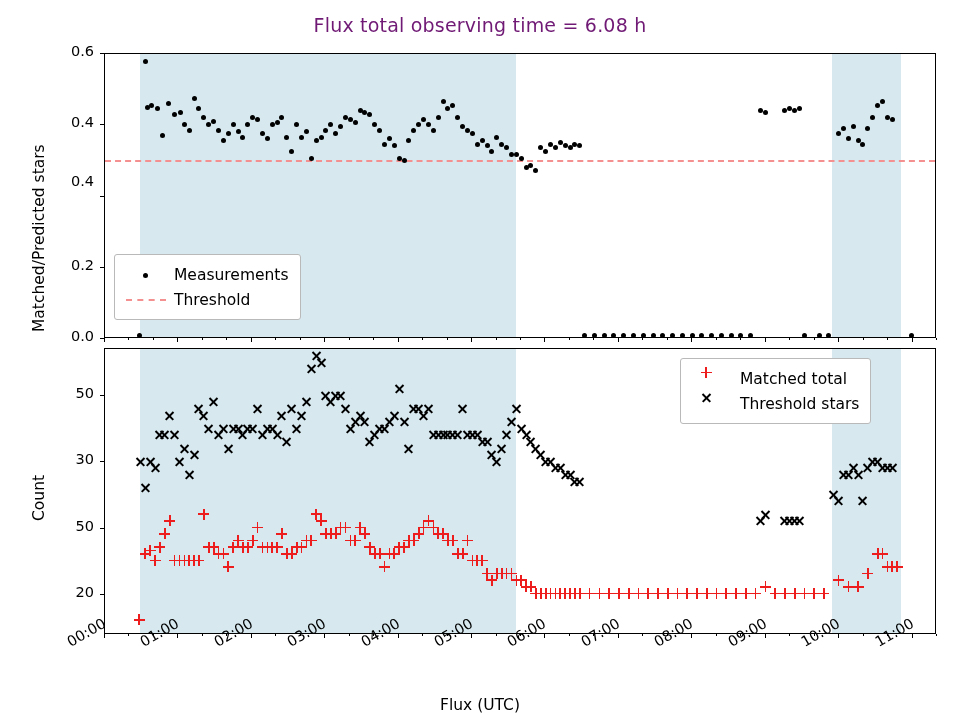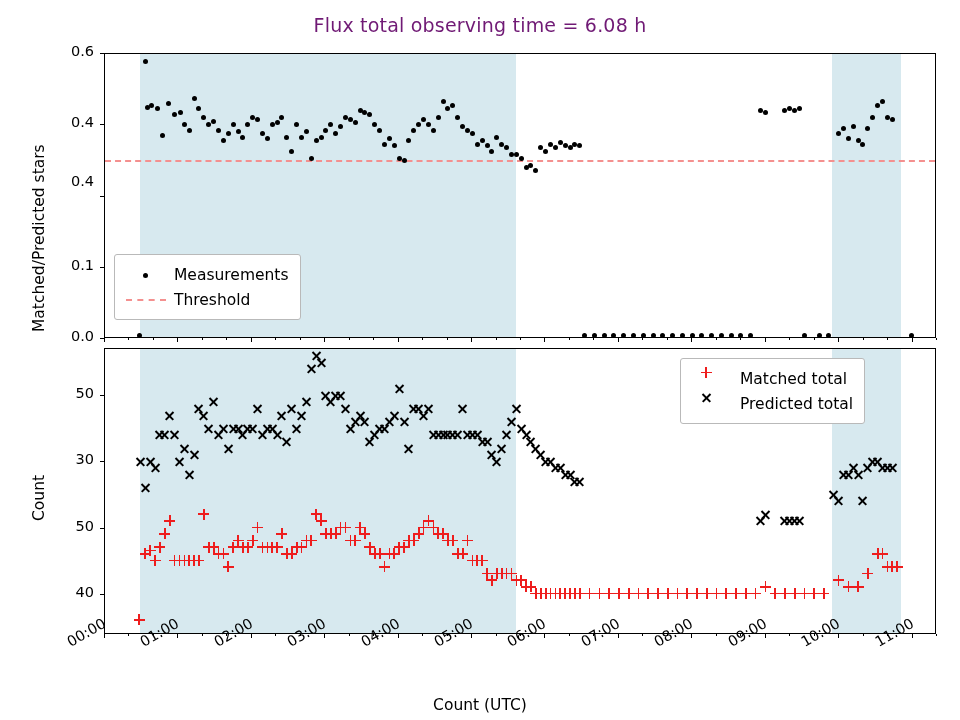--- a/index.html
+++ b/index.html
@@ -526,38 +526,38 @@
       <div class="tick xm" style="left: 813.647px; top: 634px;"></div>
       <div class="tick xm" style="left: 862.588px; top: 338px;"></div>
       <div class="tick xm" style="left: 862.588px; top: 634px;"></div>
       <div class="tick xm" style="left: 887.059px; top: 338px;"></div>
       <div class="tick xm" style="left: 887.059px; top: 634px;"></div>
       <div class="tick xm" style="left: 936px; top: 338px;"></div>
       <div class="tick xm" style="left: 936px; top: 634px;"></div>
       <div class="tick y" style="left: 100px; top: 338px;"></div>
       <div class="ylab" style="left: 46px; top: 328px; width: 48px;">0.0</div>
       <div class="tick y" style="left: 100px; top: 266.75px;"></div>
-      <div class="ylab" style="left: 46px; top: 256.75px; width: 48px;">0.1</div>
+      <div class="ylab" style="left: 46px; top: 256.75px; width: 48px;">0.2</div>
       <div class="tick y" style="left: 100px; top: 195.5px;"></div>
       <div class="ylab" style="left: 46px; top: 173px; width: 48px;">0.4</div>
       <div class="tick y" style="left: 100px; top: 124.25px;"></div>
       <div class="ylab" style="left: 46px; top: 114.25px; width: 48px;">0.4</div>
       <div class="tick y" style="left: 100px; top: 53px;"></div>
       <div class="ylab" style="left: 46px; top: 43px; width: 48px;">0.6</div>
       <div class="tick y" style="left: 100px; top: 594.093px;"></div>
-      <div class="ylab" style="left: 46px; top: 584.093px; width: 48px;">40</div>
+      <div class="ylab" style="left: 46px; top: 584.093px; width: 48px;">20</div>
       <div class="tick y" style="left: 100px; top: 527.581px;"></div>
       <div class="ylab" style="left: 46px; top: 517.581px; width: 48px;">50</div>
       <div class="tick y" style="left: 100px; top: 461.07px;"></div>
       <div class="ylab" style="left: 46px; top: 451.07px; width: 48px;">30</div>
       <div class="tick y" style="left: 100px; top: 394.558px;"></div>
       <div class="ylab" style="left: 46px; top: 384.558px; width: 48px;">50</div>
       <div class="axtitle rot" style="left: 30px; top: 332px;">Matched/Predicted stars</div>
       <div class="axtitle rot" style="left: 30px; top: 521px;">Count</div>
-      <div class="axtitle" style="left: 0px; top: 696px; width: 960px; text-align: center;">Count (UTC)</div>
+      <div class="axtitle" style="left: 0px; top: 696px; width: 960px; text-align: center;">Flux (UTC)</div>
     </div>
 
   <div class="legend" id="leg-top" style="left:114px;top:254px;">
     <div class="legrow">
       <span class="legsym">
           <i class="legdot"></i>
         </span>
       <span class="legtxt">Measurements</span>
     </div>
     <div class="legrow">
@@ -572,16 +572,16 @@
     <div class="legrow">
       <span class="legsym">
           <i class="plus legplus"></i>
         </span>
       <span class="legtxt">Matched total</span>
     </div>
     <div class="legrow">
       <span class="legsym">
           <i class="cross legcross"></i>
         </span>
-      <span class="legtxt">Predicted total</span>
+      <span class="legtxt">Threshold stars</span>
     </div>
   </div>
 </div>
 
 </body></html>

